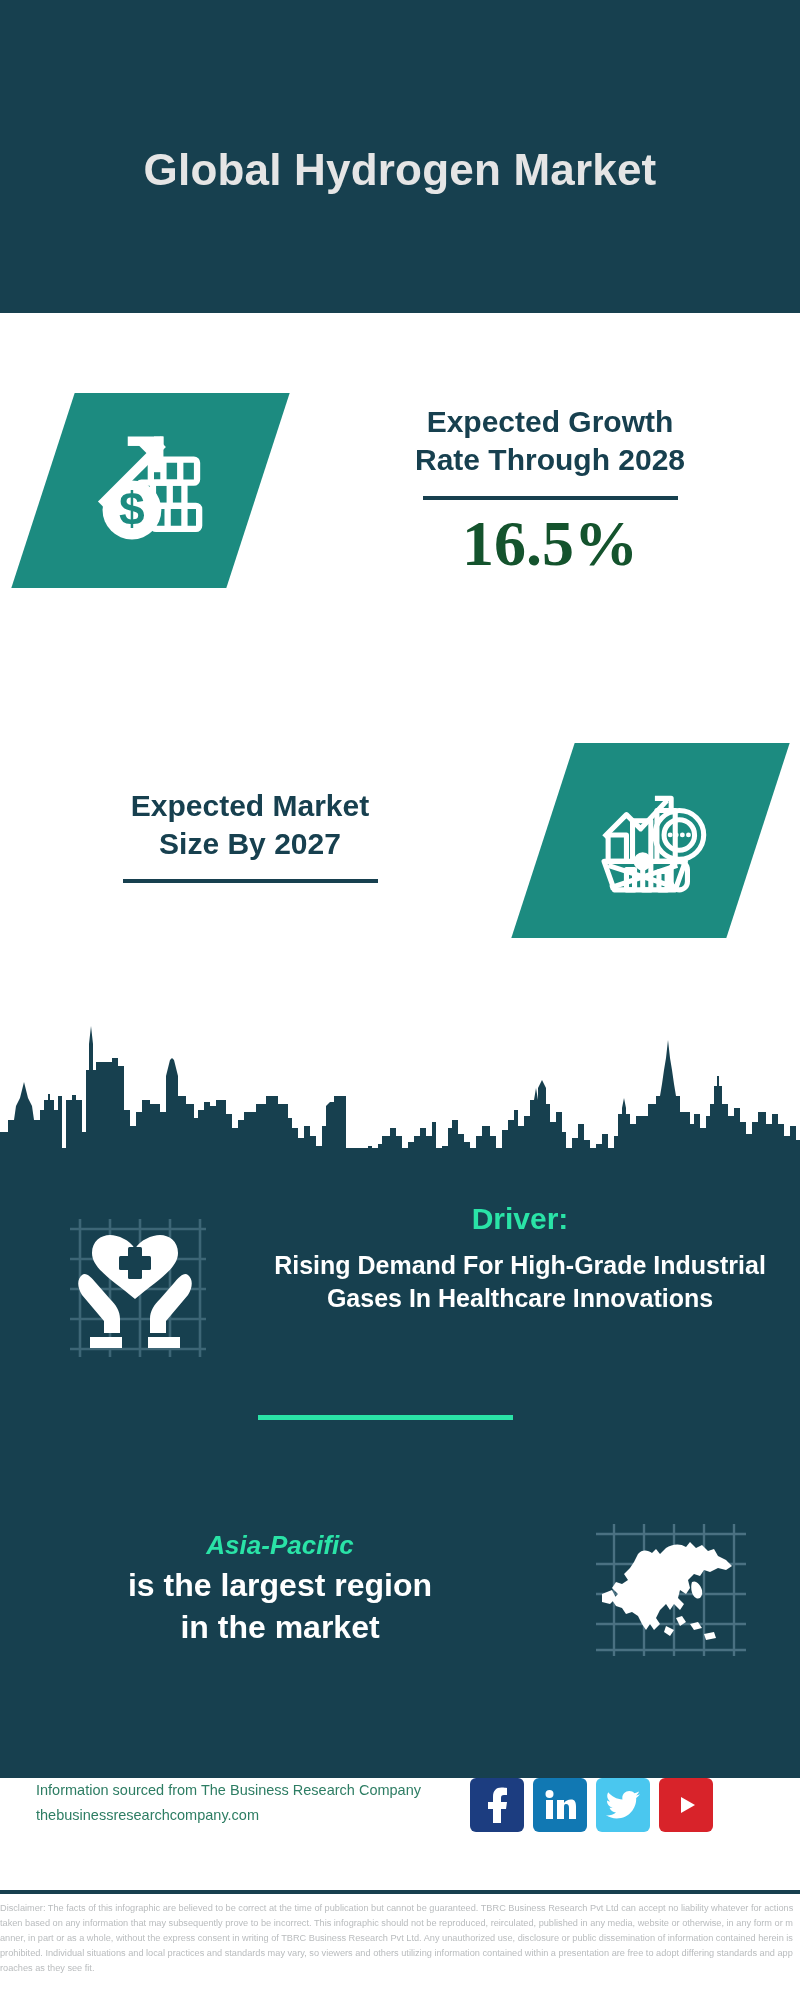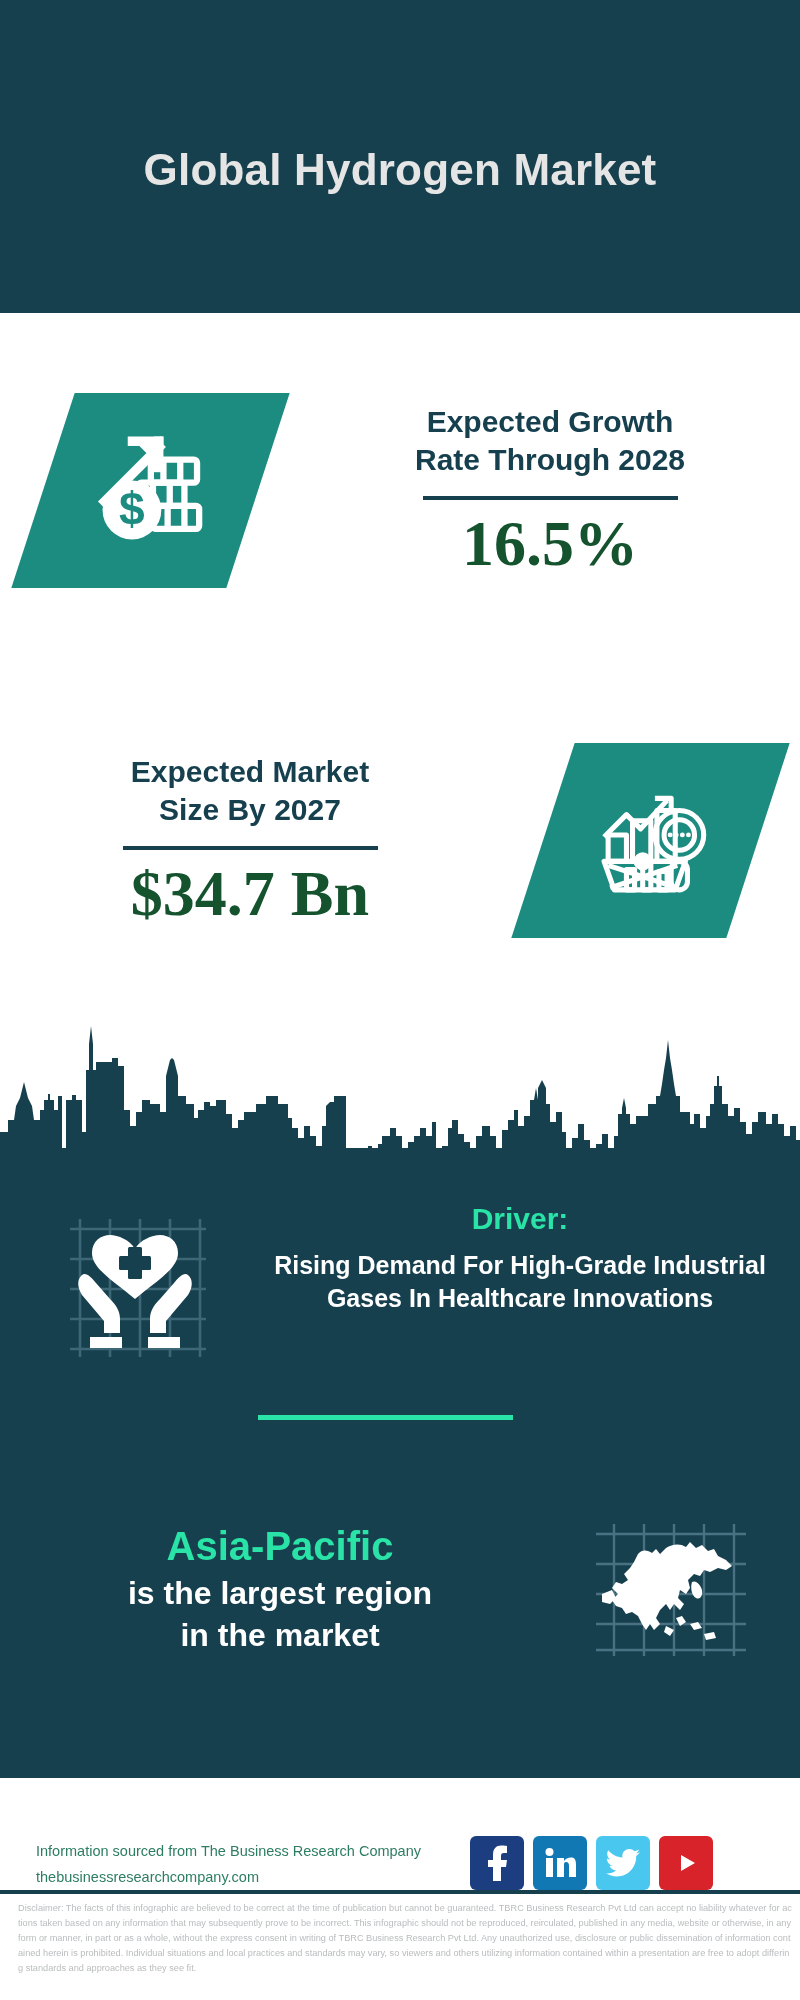--- a/index.html
+++ b/index.html
@@ -75,44 +75,44 @@
 
   .green-divider {
     position:absolute; left:258px; top:415px; width:255px; height:5px; background:#2ae3a7;
   }
 
   .region-row {
     position:absolute; left:0; top:490px; width:800px; height:200px;
     display:flex; align-items:center;
   }
   .region-text { width:540px; text-align:center; padding-left:20px; }
-  .region-name { color:#2ae3a7; font-size:40px; font-weight:bold; line-height:1.15; }
+  .region-name { color:#2ae3a7; font-size:26px; font-weight:bold; line-height:1.15;font-style:italic; }
   .region-sub { color:#ffffff; font-size:32px; font-weight:bold; line-height:1.3; margin-top:4px; }
   .region-map-wrap { width:260px; display:flex; justify-content:center; }
 
   
   .footer {
     position:absolute; left:0; top:1775px; width:800px; height:115px;
     background:#ffffff; border-top:3px solid #17404f;
-    display:flex; align-items:flex-end;
+    display:flex; align-items:flex-start;
   }
   .footer-text { padding-left:36px; width:470px; }
   .footer-line { color:#2d7d63; font-size:14.5px; line-height:1.75; }
   .socials { display:flex; gap:9px; align-items:center; }
   .sq { width:54px; height:54px; border-radius:6px; display:flex; align-items:center; justify-content:center; }
   .sq-fb { background:#1c3d80; }
   .sq-li { background:#1178b3; }
   .sq-tw { background:#4ac7ef; }
   .sq-yt { background:#d8232a; }
 
   
   .disclaimer {
     position:absolute; left:0; top:1890px; width:800px; height:110px;
     background:#ffffff; border-top:4px solid #17404f;
-    padding:7px 6px 0 18px;
+    padding:7px 6px 0 0;
   }
   .disclaimer p {
     color:#b9bcbe; font-size:9.2px; line-height:1.62; text-align:left;
     word-break:break-all;
   }
 </style>
 </head>
 <body>
 
 <div class="page">
@@ -159,21 +159,20 @@
     </div>
   </div>
 
   <div class="stat-row stat-row-2">
     <div class="row2-text-wrap stat-text">
       <div class="stat-label">
         <span>Expected Market</span><br>
         <span>Size By 2027</span>
       </div>
       <div class="stat-rule"></div>
-      <div class="stat-value">$34.7 Bn</div>
     </div>
     <div class="row2-icon-wrap">
       <div class="para">
         <span class="ico">
           <svg width="122" height="122" viewBox="0 0 120 120">
             <g fill="none" stroke="#ffffff" stroke-width="5" stroke-linejoin="round">
               <polyline points="14,58 36,36 50,50 76,22"></polyline>
               <polyline points="64,20 80,20 80,36"></polyline>
               <rect x="18" y="56" width="18" height="26"></rect>
               <rect x="42" y="42" width="18" height="40"></rect>

